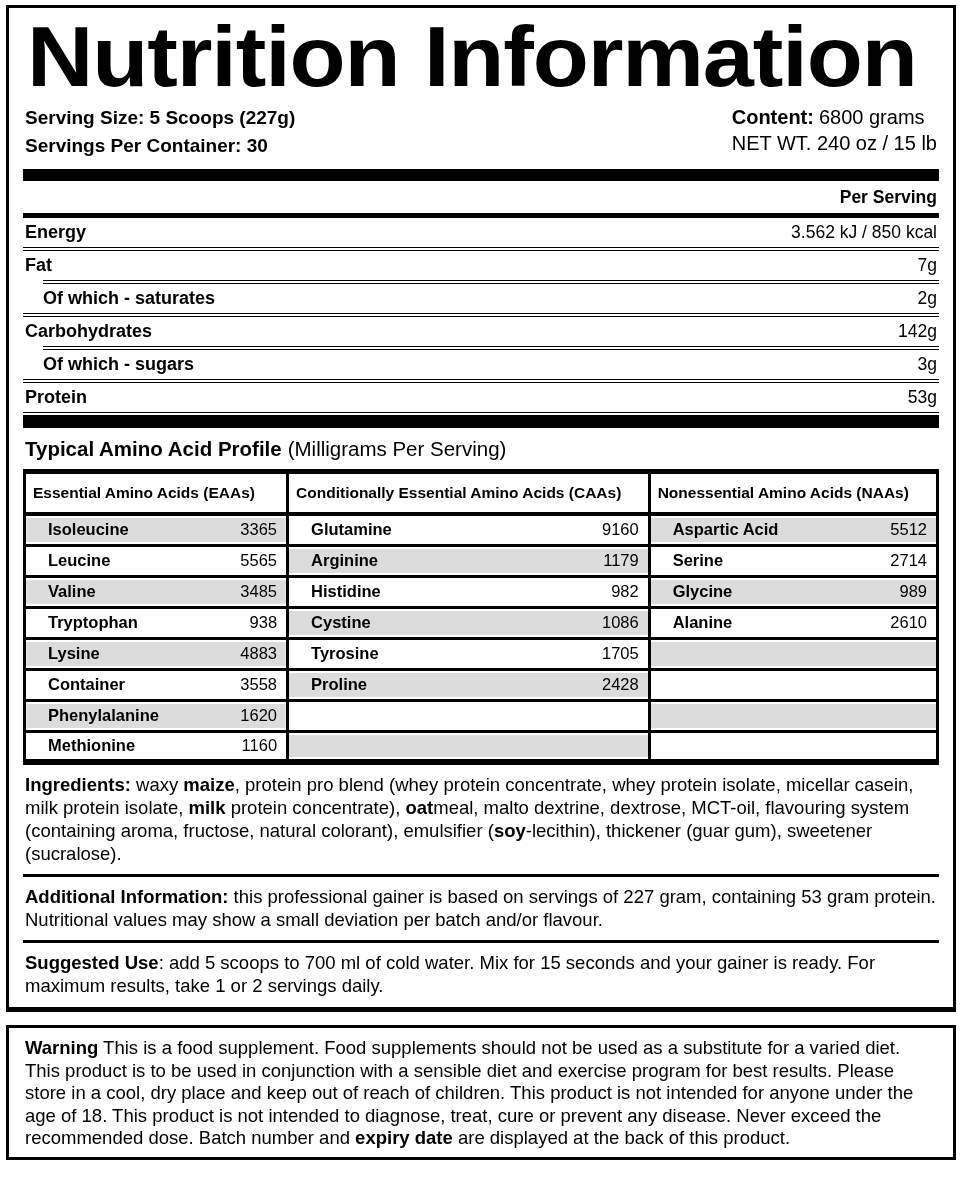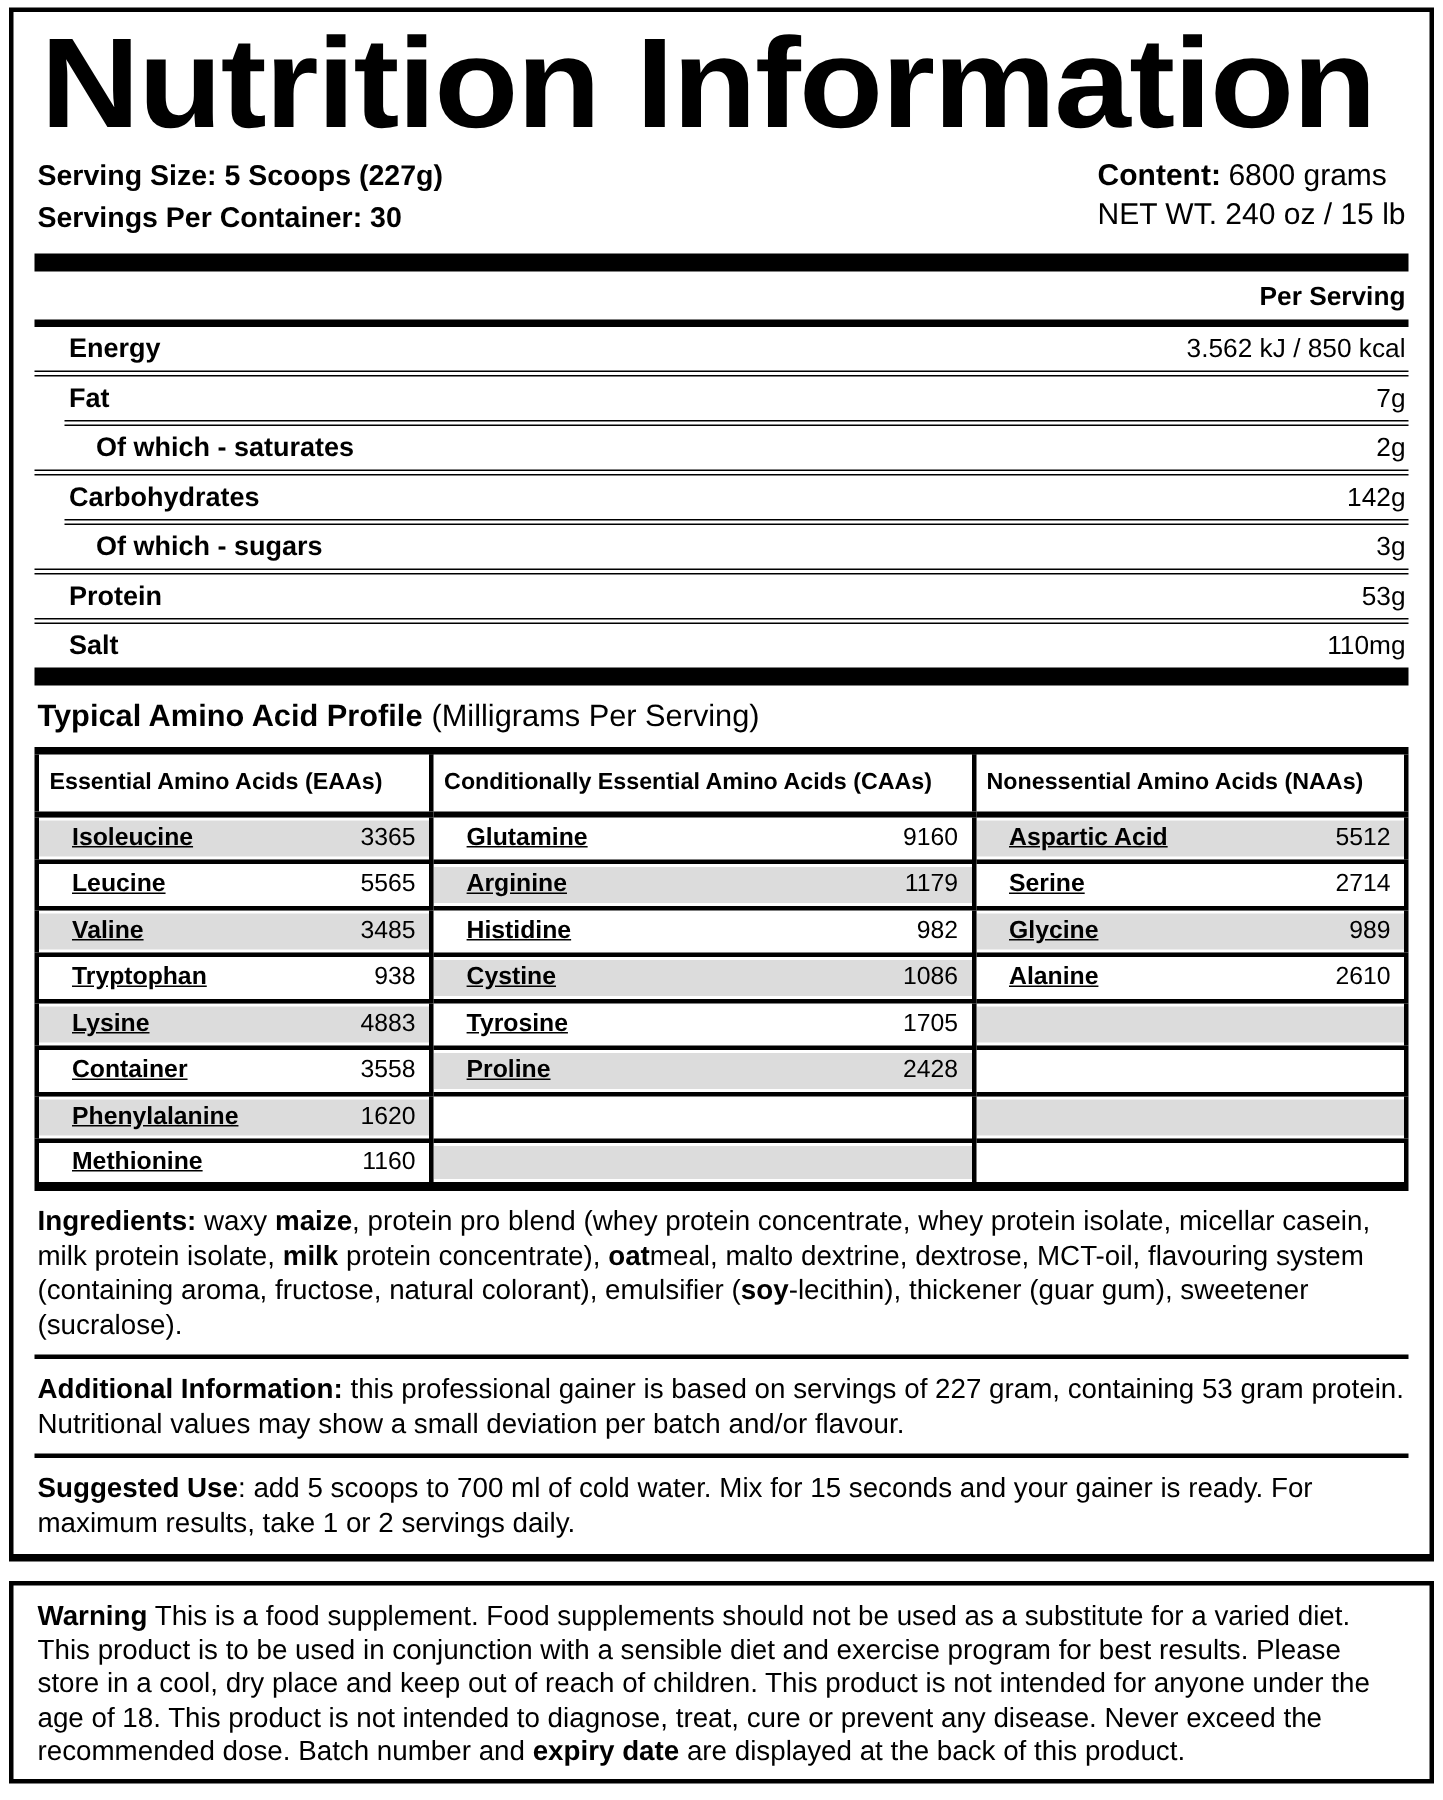--- a/index.html
+++ b/index.html
@@ -46,40 +46,40 @@
   .per-serving {
     text-align: right; font-weight: bold; font-size: 17.5px;
     padding: 6px 2px 5px 0;
   }
   .rule-heavy { border-top: 5px solid #000; }
 
   .nrow {
     height: 29px; display: flex; justify-content: space-between; align-items: center;
     padding: 0 2px;
   }
-  .nrow .nlabel { font-weight: bold; font-size: 18px; margin-left: 21px; }
+  .nrow .nlabel { font-weight: bold; font-size: 18px; }
   .nrow .nlabel.sub { padding-left: 18px; }
   .nrow .nvalue { font-size: 17.5px; }
   .nrule { height: 0; border-top: 4px double #000; }
   .nrule.indent { margin-left: 20px; }
 
   .amino-heading { margin: 9px 0 8px 2px; font-size: 20.5px; }
   .amino-heading .hb { font-weight: bold; }
   .amino-heading .hn { font-weight: normal; margin-left: 6px; }
 
   table.amino {
     width: 100%; border-collapse: collapse;
     border: 3px solid #000; border-top-width: 5px; border-bottom-width: 6px;
   }
   table.amino th {
     text-align: left; font-size: 15.5px; font-weight: bold;
     padding: 10px 4px 10px 7px; border-bottom: 4px solid #000; background: #fff;
   }
   table.amino td { height: 31px; font-size: 16.5px; border-top: 3px solid #000; }
-  table.amino td.an { font-weight: bold; padding-left: 22px; text-decoration: underline; }
+  table.amino td.an { font-weight: bold; padding-left: 22px; }
   table.amino td.av { text-align: right; padding-right: 9px; font-weight: normal; }
   table.amino .gs { border-left: 3px solid #000; }
   table.amino td.s {
     background: #dcdcdc;
     box-shadow: inset 0 2px 0 #fff, inset 0 -2px 0 #fff;
   }
 
   .para {
     font-size: 18.5px; line-height: 23px; margin-top: 8px; padding: 0 2px;
   }
@@ -149,24 +149,20 @@
       <span class="nvalue">3g</span>
     </div>
     <div class="nrule"></div>
 
     <div class="nrow">
       <span class="nlabel">Protein</span>
       <span class="nvalue">53g</span>
     </div>
     <div class="nrule"></div>
 
-    <div class="nrow">
-      <span class="nlabel">Salt</span>
-      <span class="nvalue">110mg</span>
-    </div>
 
     <div class="bar2"></div>
 
     <div class="amino-heading">
       <span class="hb">Typical Amino Acid Profile</span><span class="hn">(Milligrams Per Serving)</span>
     </div>
 
     <table class="amino">
       <colgroup>
         <col style="width:176px">

